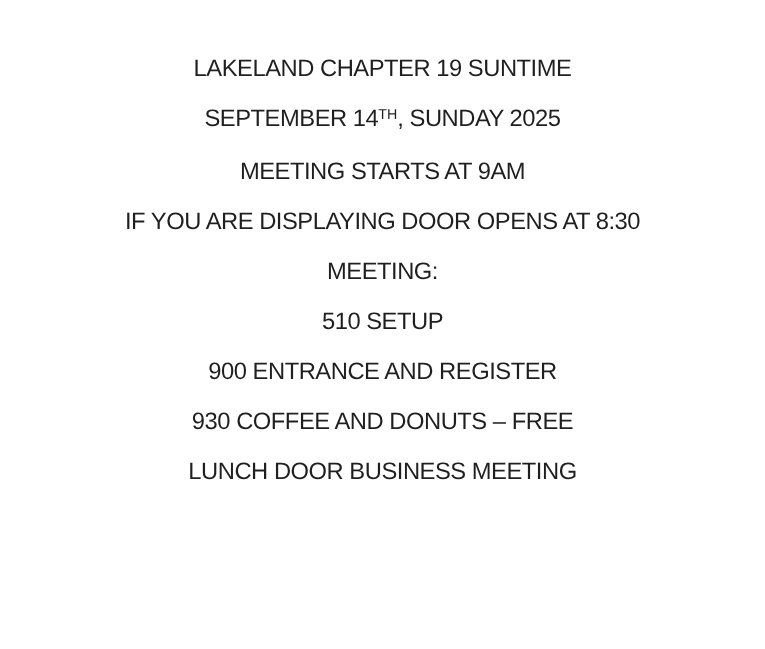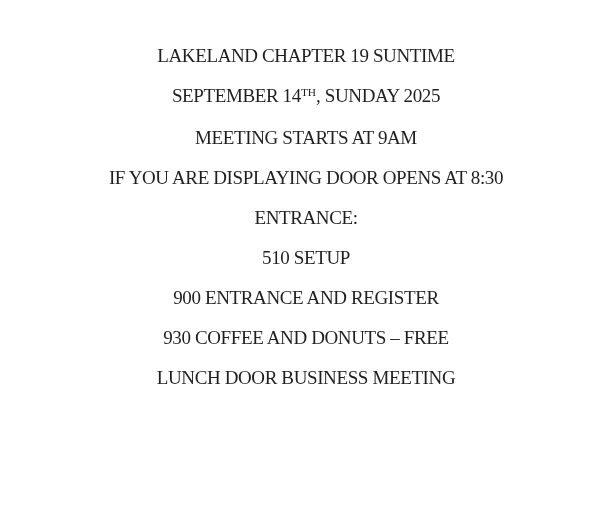--- a/index.html
+++ b/index.html
@@ -11,21 +11,21 @@
     width: 612px;
     height: 519px;
     background: var(--background, #ffffff);
     overflow: hidden;
   }
   .slide {
     width: 612px;
     height: 519px;
     padding-top: 36px;
     background: var(--background, #ffffff);
-    font-family: Liberation Serif, serif;
+    font-family: Liberation Sans, sans-serif;
     color: var(--text_color, #1f1f1f);
   }
   .line {
     width: 100%;
     text-align: center;
     font-size: 19px;
     line-height: 40px;
     letter-spacing: -0.02em;
     white-space: nowrap;
   }
@@ -45,21 +45,21 @@
   <div class="line">LAKELAND CHAPTER 19 SUNTIME</div>
 
   <div class="line">
     <span>SEPTEMBER 14</span><sup>TH</sup><span>, SUNDAY 2025</span>
   </div>
 
   <div class="line">MEETING STARTS AT 9AM</div>
 
   <div class="line">IF YOU ARE DISPLAYING DOOR OPENS AT 8:30</div>
 
-  <div class="line">ENTRANCE:</div>
+  <div class="line">MEETING:</div>
 
   <div class="line">510 SETUP</div>
 
   <div class="line">900 ENTRANCE AND REGISTER</div>
 
   <div class="line">930 COFFEE AND DONUTS – FREE</div>
 
 
 
   <div class="line">LUNCH DOOR BUSINESS MEETING</div>

